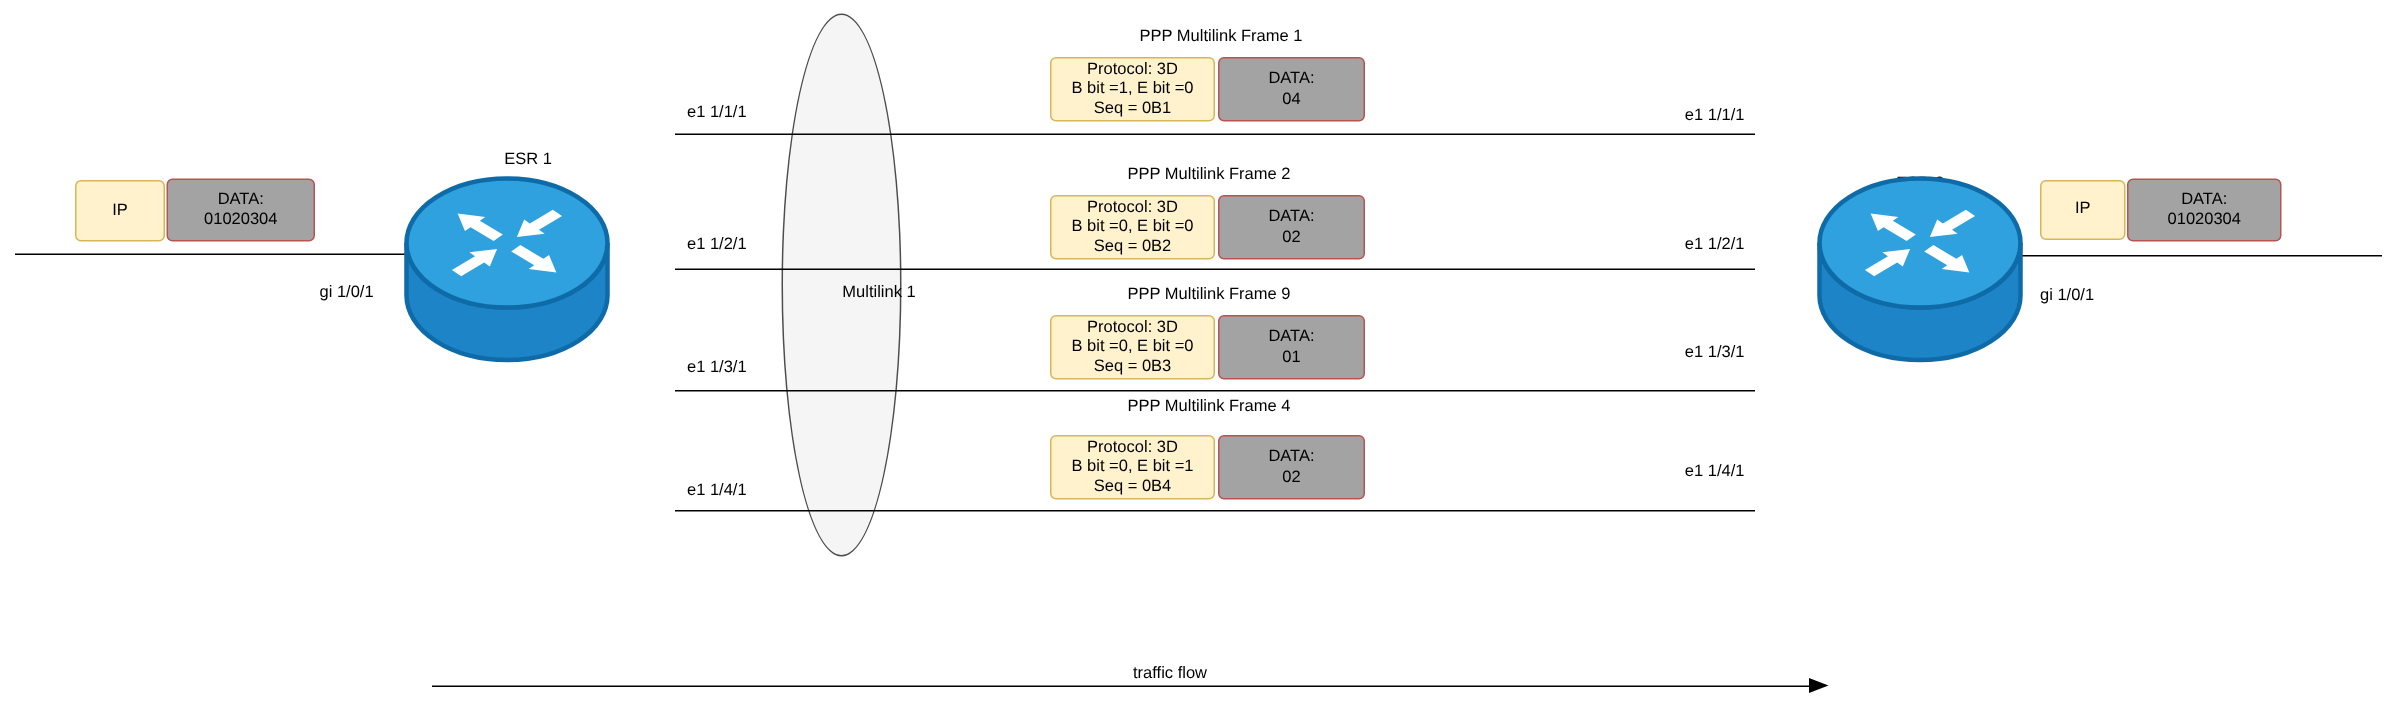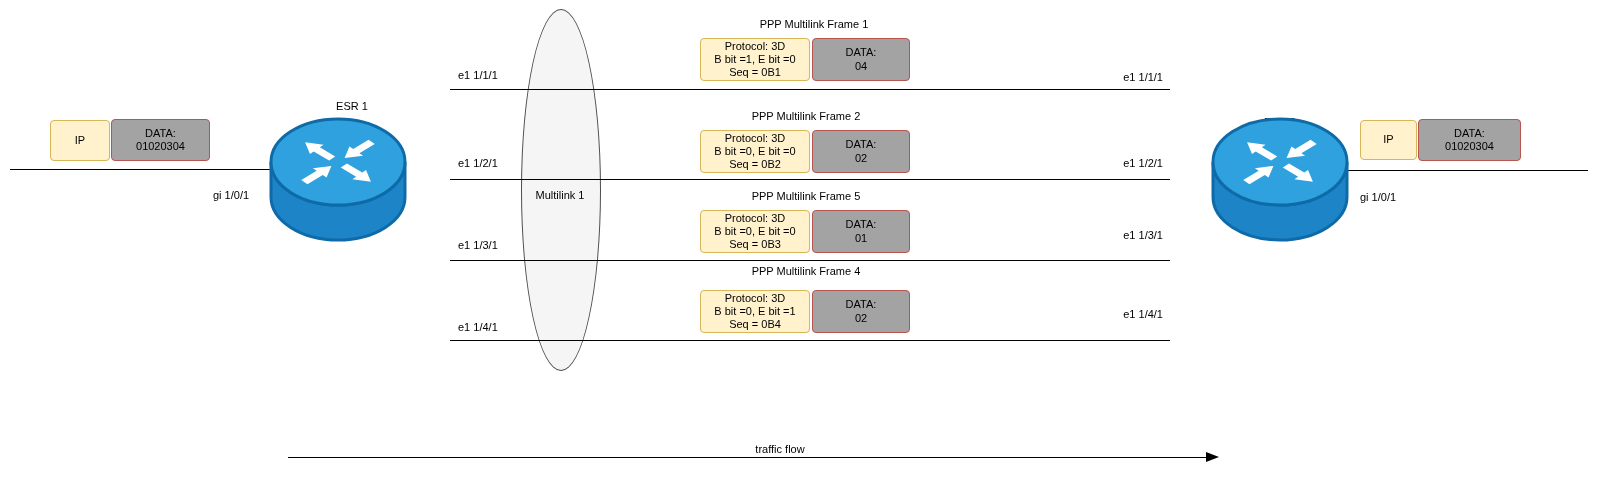--- a/index.html
+++ b/index.html
@@ -56,21 +56,21 @@
     <span>DATA:</span>
     <span>01020304</span>
   </div>
   <div class="lbl" style="left:213px;top:189px">gi 1/0/1</div>
   <div class="lbl center" style="left:312px;top:100px;width:80px">ESR 1</div>
   <svg class="router" style="left:268px;top:116px" width="140" height="128" viewBox="0 0 140 128">
       <use href="#cisco-router"></use>
     </svg>
 
   <div class="ellipse" style="left:521px;top:9px;width:80px;height:362px"></div>
-  <div class="lbl center" style="left:510px;top:189px;width:100px">Multilink 1</div>
+  <div class="lbl center" style="left:536px;top:189px;width:100px">Multilink 1</div>
 
   <div class="hline" style="left:450px;top:89px;width:720px"></div>
   <div class="hline" style="left:450px;top:179px;width:720px"></div>
   <div class="hline" style="left:450px;top:260px;width:720px"></div>
   <div class="hline" style="left:450px;top:340px;width:720px"></div>
 
   <div class="lbl" style="left:458px;top:69px">e1 1/1/1</div>
   <div class="lbl" style="left:458px;top:157px">e1 1/2/1</div>
   <div class="lbl" style="left:458px;top:239px">e1 1/3/1</div>
   <div class="lbl" style="left:458px;top:321px">e1 1/4/1</div>
@@ -95,21 +95,21 @@
   <div class="box ybox" style="left:700px;top:130px;width:110px;height:43px;line-height:13px">
     <span>Protocol: 3D</span>
     <span>B bit =0, E bit =0</span>
     <span>Seq = 0B2</span>
   </div>
   <div class="box rbox" style="left:812px;top:130px;width:98px;height:43px">
     <span>DATA:</span>
     <span>02</span>
   </div>
 
-  <div class="lbl center" style="left:700px;top:190px;width:212px">PPP Multilink Frame 5</div>
+  <div class="lbl center" style="left:700px;top:190px;width:212px">PPP Multilink Frame 9</div>
   <div class="box ybox" style="left:700px;top:210px;width:110px;height:43px;line-height:13px">
     <span>Protocol: 3D</span>
     <span>B bit =0, E bit =0</span>
     <span>Seq = 0B3</span>
   </div>
   <div class="box rbox" style="left:812px;top:210px;width:98px;height:43px">
     <span>DATA:</span>
     <span>01</span>
   </div>
 

